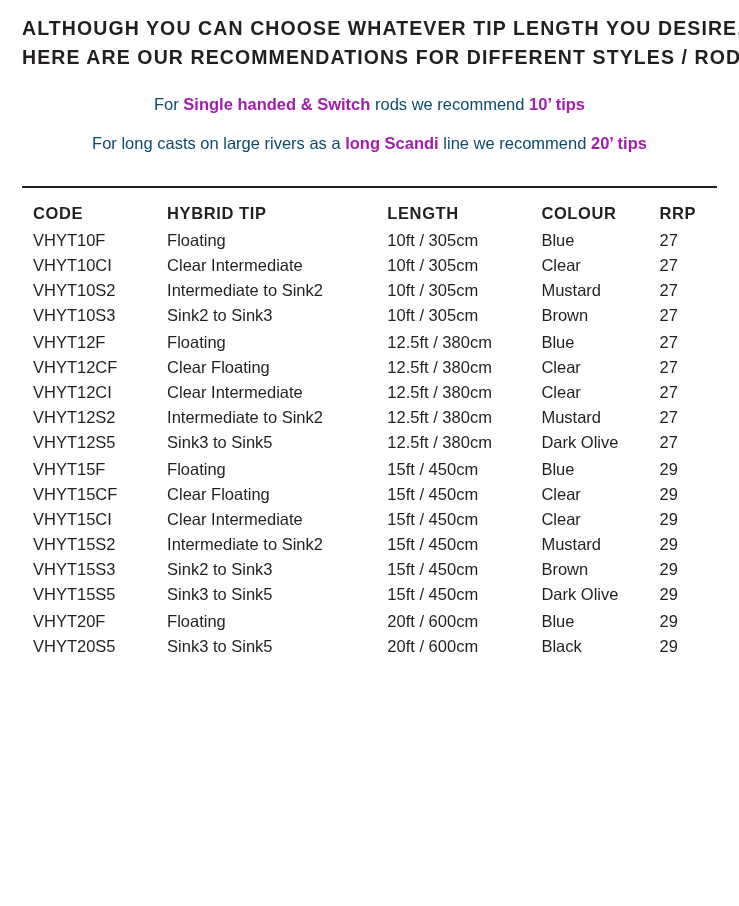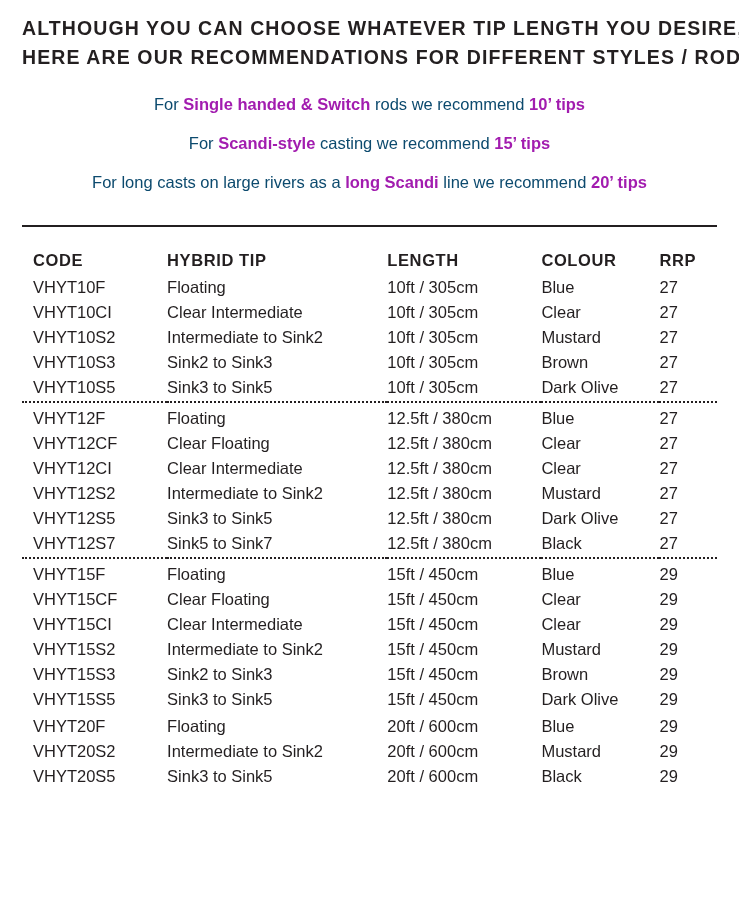--- a/index.html
+++ b/index.html
@@ -46,21 +46,21 @@
     color: #a21caf;
     font-weight: bold;
   }
   .reco .plain {
     color: #0c4a6e;
   }
   .reco-1 { padding-top: 18px; }
   .table-wrap {
     margin-top: 24px;
     border-top: 2px solid #231f20;
-    padding-top: 16px;
+    padding-top: 8px;
   }
   table.tips {
     width: 100%;
     border-collapse: collapse;
     font-size: 16.5px;
     line-height: 18px;
   }
   table.tips th {
     text-align: left;
     font-weight: bold;
@@ -95,23 +95,20 @@
 <div class="page">
 
   <div class="heading">
     <span class="line">ALTHOUGH YOU CAN CHOOSE WHATEVER TIP LENGTH YOU DESIRE,</span>
     <span class="line">HERE ARE OUR RECOMMENDATIONS FOR DIFFERENT STYLES / RODS:</span>
   </div>
 
   <div>
     <p class="reco reco-1">
       <span class="plain">For </span><span class="hl">Single handed &amp; Switch</span><span class="plain"> rods we recommend </span><span class="hl">10’ tips</span>
-    </p>
-    <p class="reco">
-      <span class="plain">For </span><span class="hl">Scandi-style</span><span class="plain"> casting we recommend </span><span class="hl">15’ tips</span>
     </p>
     <p class="reco">
       <span class="plain">For long casts on large rivers as a </span><span class="hl">long Scandi</span><span class="plain"> line we recommend </span><span class="hl">20’ tips</span>
     </p>
   </div>
 
   <div class="table-wrap">
     <table class="tips">
       <thead>
         <tr>
@@ -144,27 +141,20 @@
             <td class="col-colour">Mustard</td>
             <td class="col-rrp">27</td>
           </tr>
           <tr>
             <td class="col-code">VHYT10S3</td>
             <td class="col-tip">Sink2 to Sink3</td>
             <td class="col-length">10ft / 305cm</td>
             <td class="col-colour">Brown</td>
             <td class="col-rrp">27</td>
           </tr>
-          <tr class="group-end">
-            <td class="col-code">VHYT10S5</td>
-            <td class="col-tip">Sink3 to Sink5</td>
-            <td class="col-length">10ft / 305cm</td>
-            <td class="col-colour">Dark Olive</td>
-            <td class="col-rrp">27</td>
-          </tr>
           <tr class="group-start">
             <td class="col-code">VHYT12F</td>
             <td class="col-tip">Floating</td>
             <td class="col-length">12.5ft / 380cm</td>
             <td class="col-colour">Blue</td>
             <td class="col-rrp">27</td>
           </tr>
           <tr>
             <td class="col-code">VHYT12CF</td>
             <td class="col-tip">Clear Floating</td>
@@ -186,27 +176,20 @@
             <td class="col-colour">Mustard</td>
             <td class="col-rrp">27</td>
           </tr>
           <tr>
             <td class="col-code">VHYT12S5</td>
             <td class="col-tip">Sink3 to Sink5</td>
             <td class="col-length">12.5ft / 380cm</td>
             <td class="col-colour">Dark Olive</td>
             <td class="col-rrp">27</td>
           </tr>
-          <tr class="group-end">
-            <td class="col-code">VHYT12S7</td>
-            <td class="col-tip">Sink5 to Sink7</td>
-            <td class="col-length">12.5ft / 380cm</td>
-            <td class="col-colour">Black</td>
-            <td class="col-rrp">27</td>
-          </tr>
           <tr class="group-start">
             <td class="col-code">VHYT15F</td>
             <td class="col-tip">Floating</td>
             <td class="col-length">15ft / 450cm</td>
             <td class="col-colour">Blue</td>
             <td class="col-rrp">29</td>
           </tr>
           <tr>
             <td class="col-code">VHYT15CF</td>
             <td class="col-tip">Clear Floating</td>
@@ -240,27 +223,20 @@
             <td class="col-tip">Sink3 to Sink5</td>
             <td class="col-length">15ft / 450cm</td>
             <td class="col-colour">Dark Olive</td>
             <td class="col-rrp">29</td>
           </tr>
           <tr class="group-start">
             <td class="col-code">VHYT20F</td>
             <td class="col-tip">Floating</td>
             <td class="col-length">20ft / 600cm</td>
             <td class="col-colour">Blue</td>
-            <td class="col-rrp">29</td>
-          </tr>
-          <tr>
-            <td class="col-code">VHYT20S2</td>
-            <td class="col-tip">Intermediate to Sink2</td>
-            <td class="col-length">20ft / 600cm</td>
-            <td class="col-colour">Mustard</td>
             <td class="col-rrp">29</td>
           </tr>
           <tr>
             <td class="col-code">VHYT20S5</td>
             <td class="col-tip">Sink3 to Sink5</td>
             <td class="col-length">20ft / 600cm</td>
             <td class="col-colour">Black</td>
             <td class="col-rrp">29</td>
           </tr>
         </tbody>

